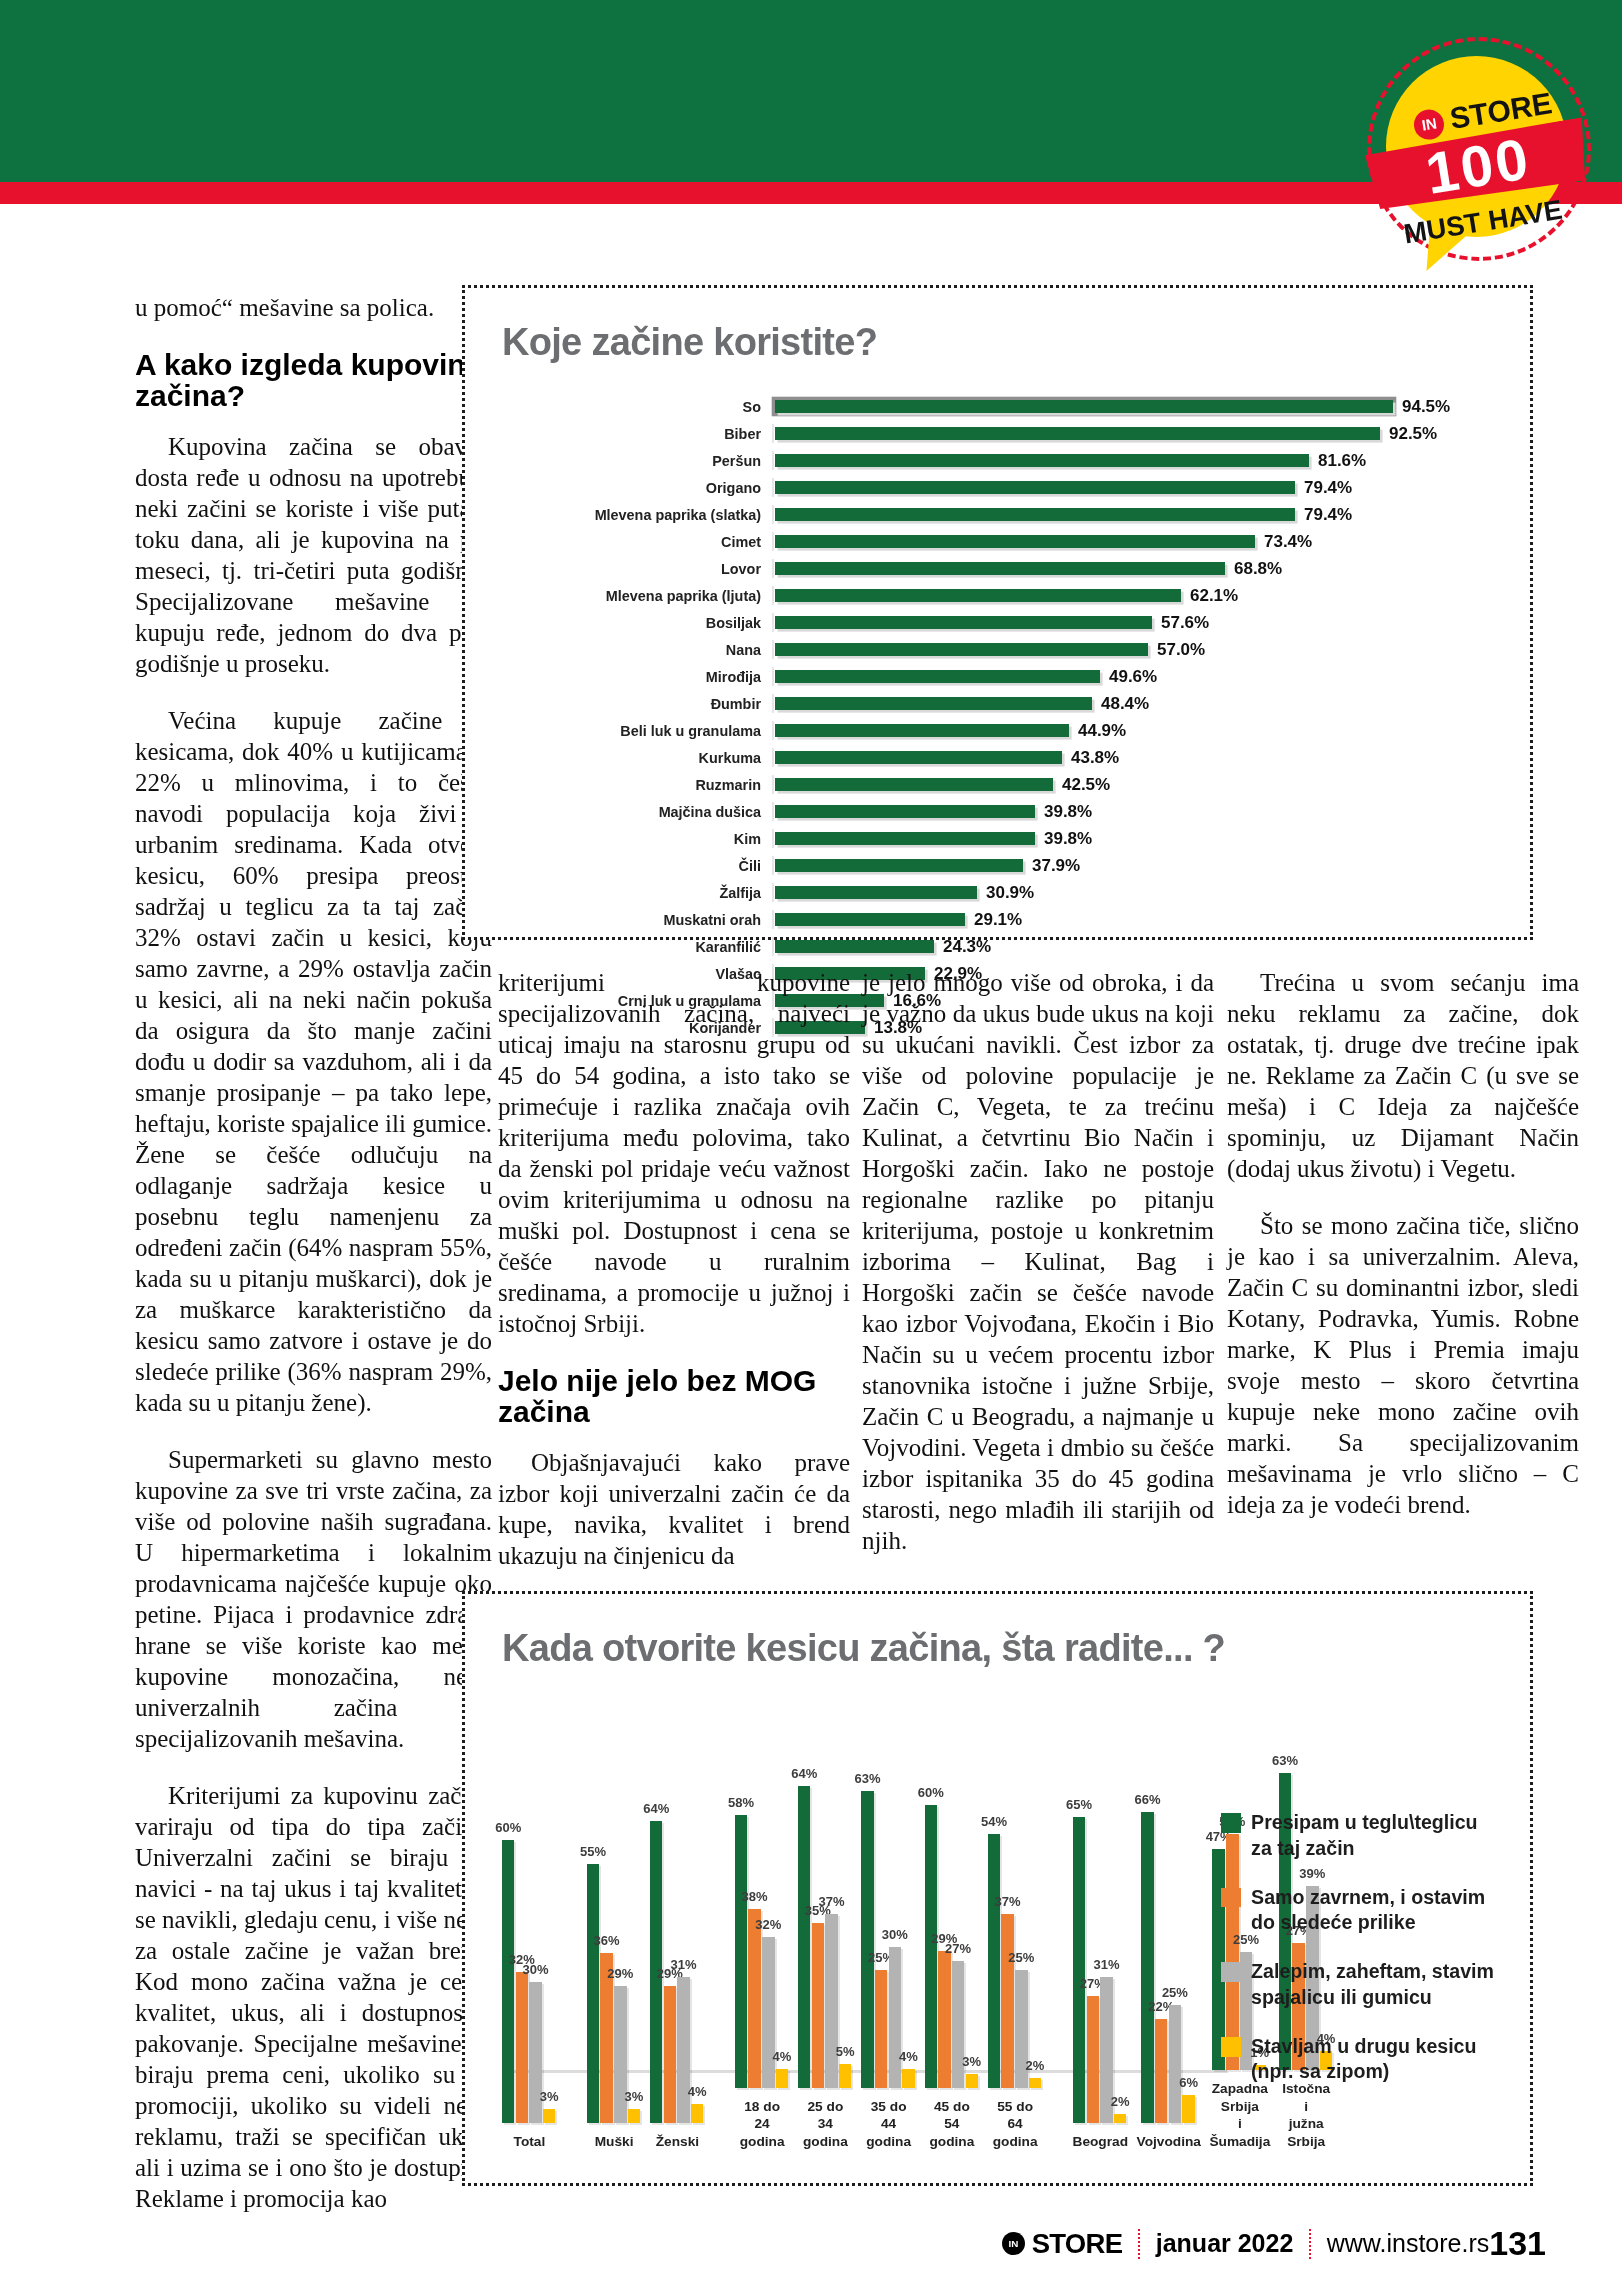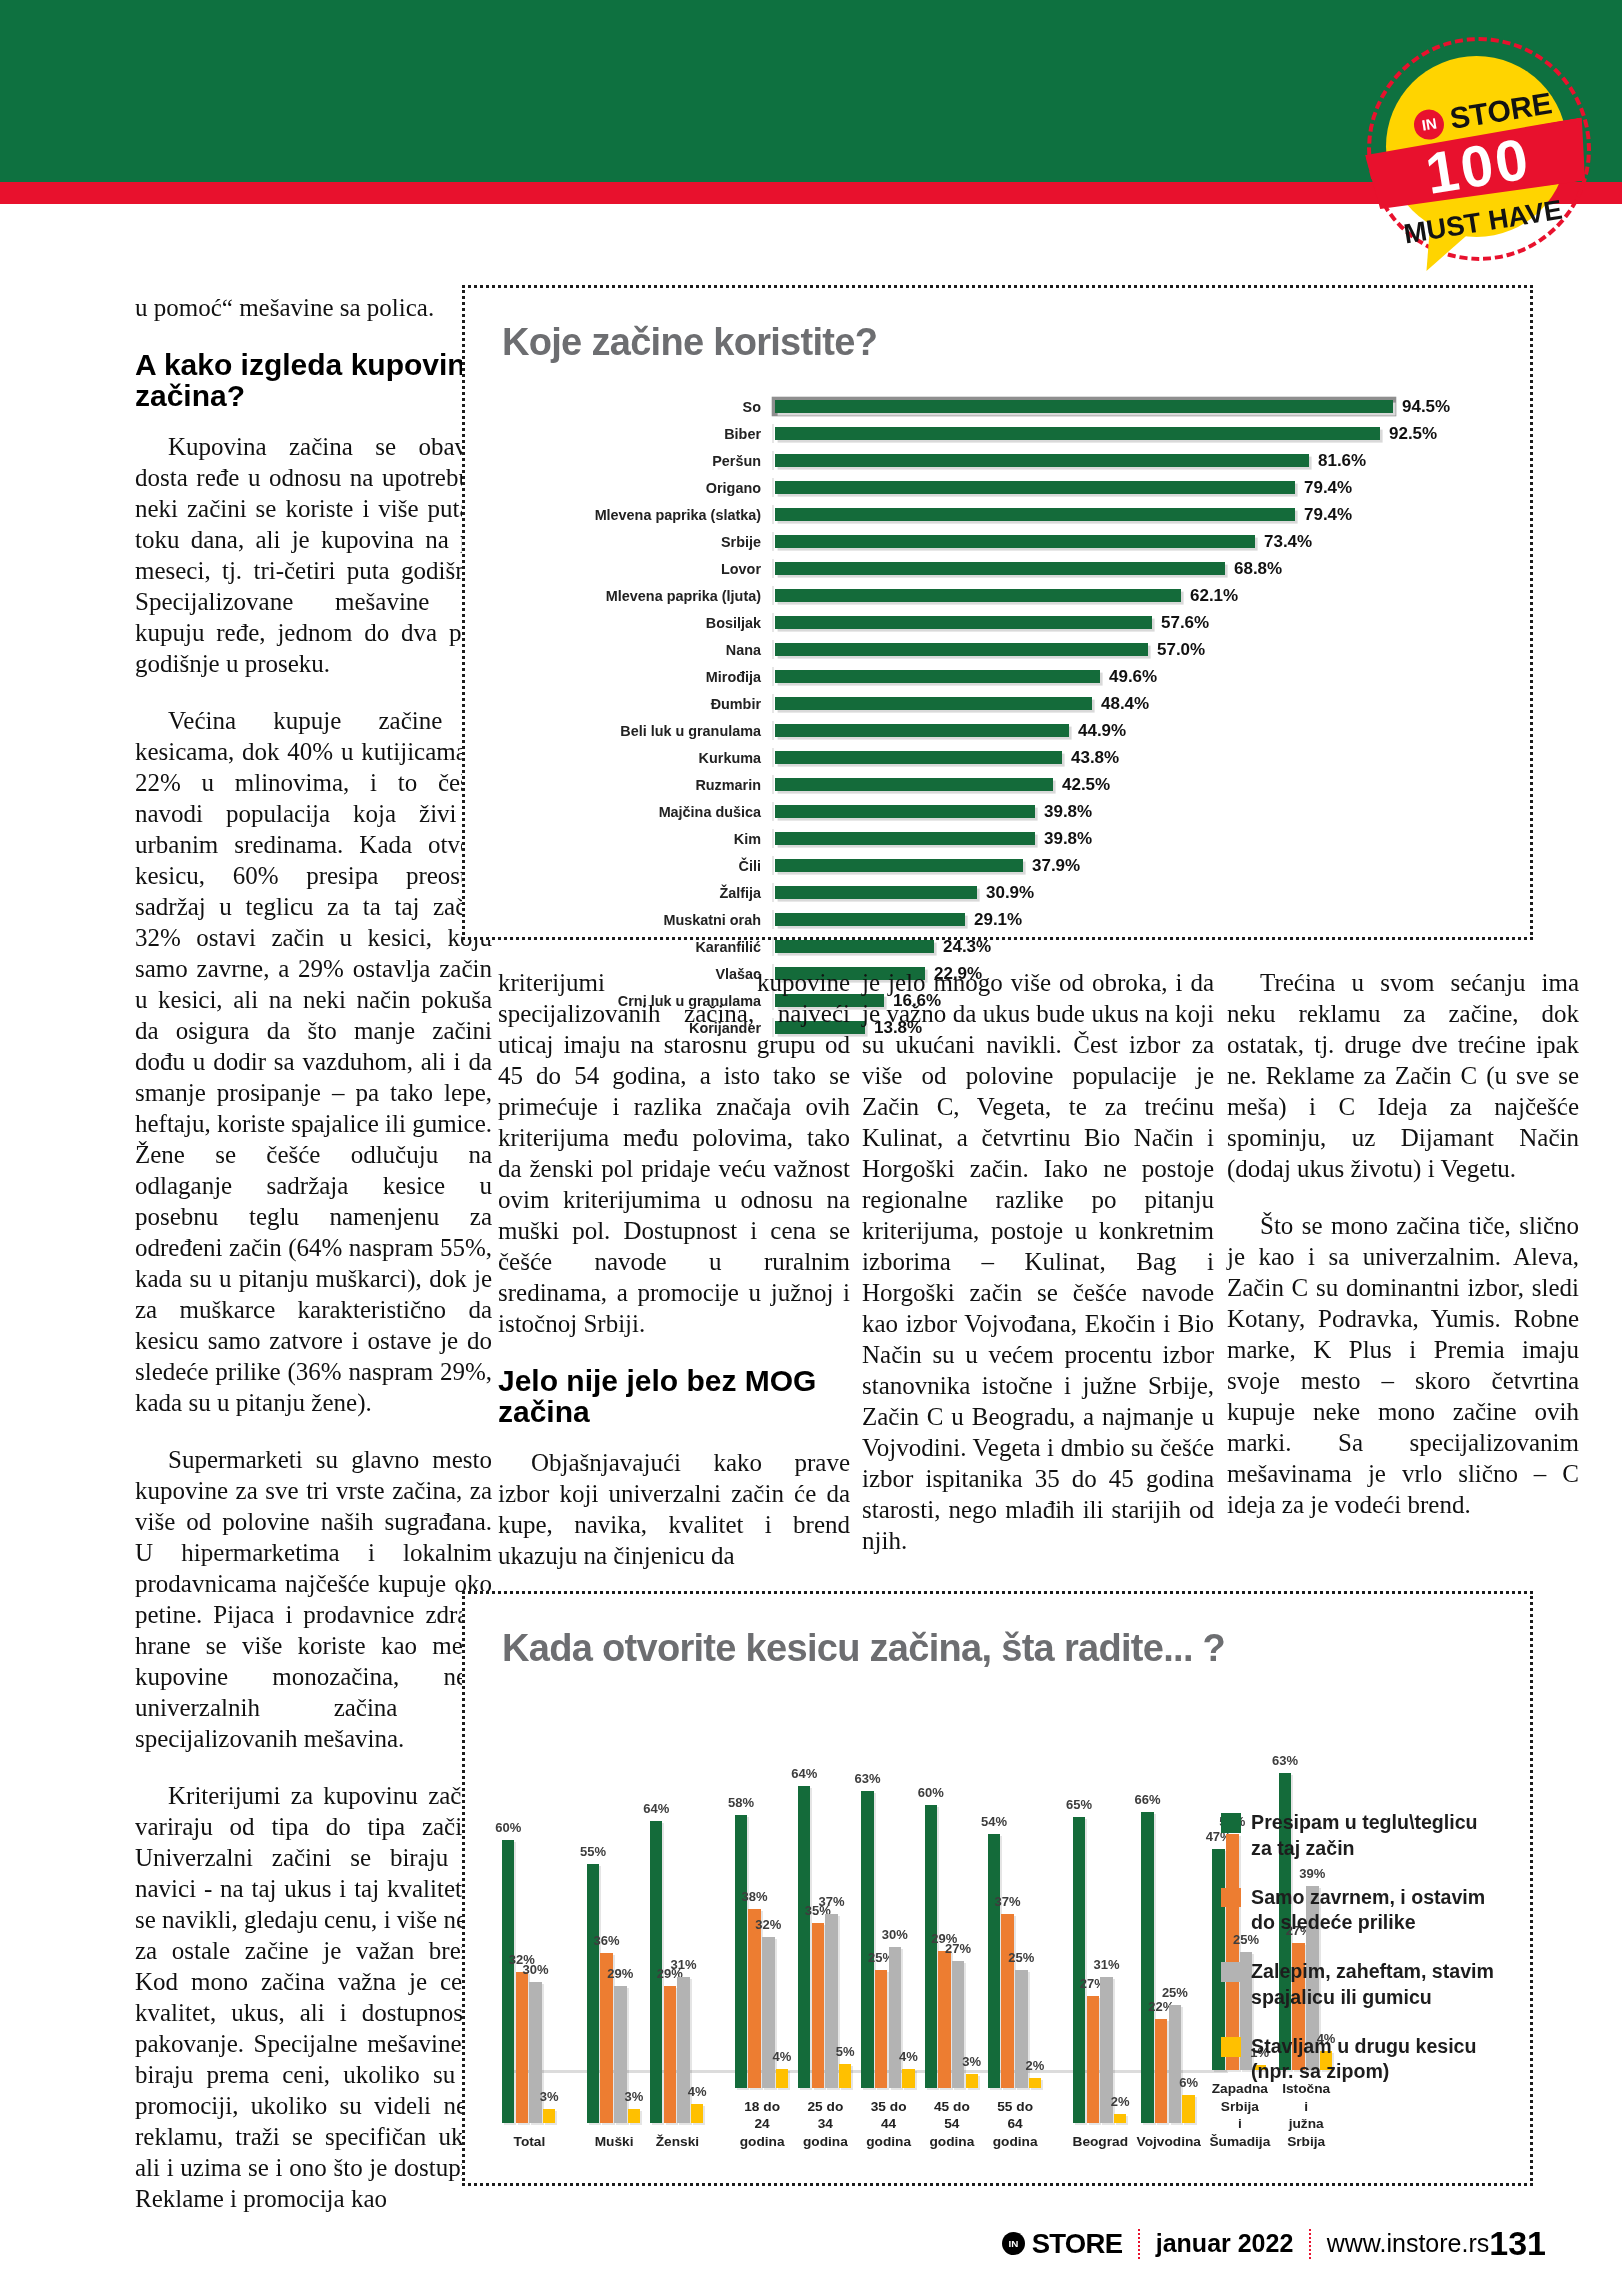--- a/index.html
+++ b/index.html
@@ -158,21 +158,21 @@
           </div>
         </div>
         <div class="c1row">
           <span class="c1label">Mlevena paprika (slatka)</span>
           <div class="c1barwrap">
             <div class="c1bar" style="width: 520px; background: rgb(20, 107, 58);"></div>
             <span class="c1val">79.4%</span>
           </div>
         </div>
         <div class="c1row">
-          <span class="c1label">Srbije</span>
+          <span class="c1label">Cimet</span>
           <div class="c1barwrap">
             <div class="c1bar" style="width: 480px; background: rgb(20, 107, 58);"></div>
             <span class="c1val">73.4%</span>
           </div>
         </div>
         <div class="c1row">
           <span class="c1label">Lovor</span>
           <div class="c1barwrap">
             <div class="c1bar" style="width: 450px; background: rgb(20, 107, 58);"></div>
             <span class="c1val">68.8%</span>

